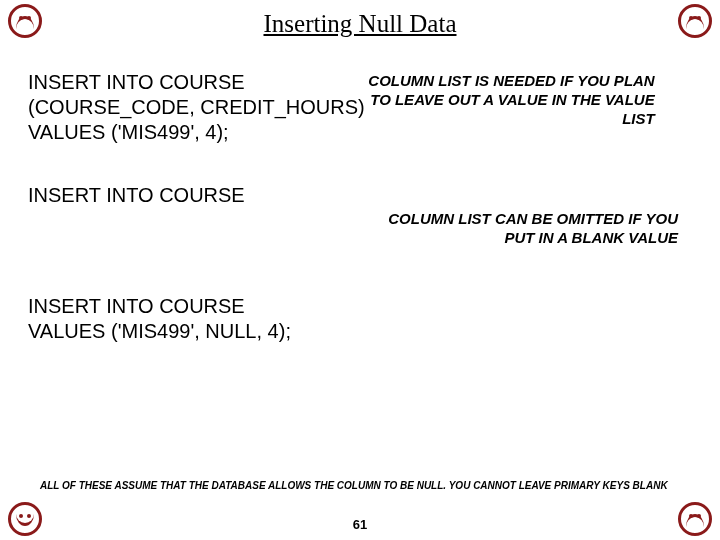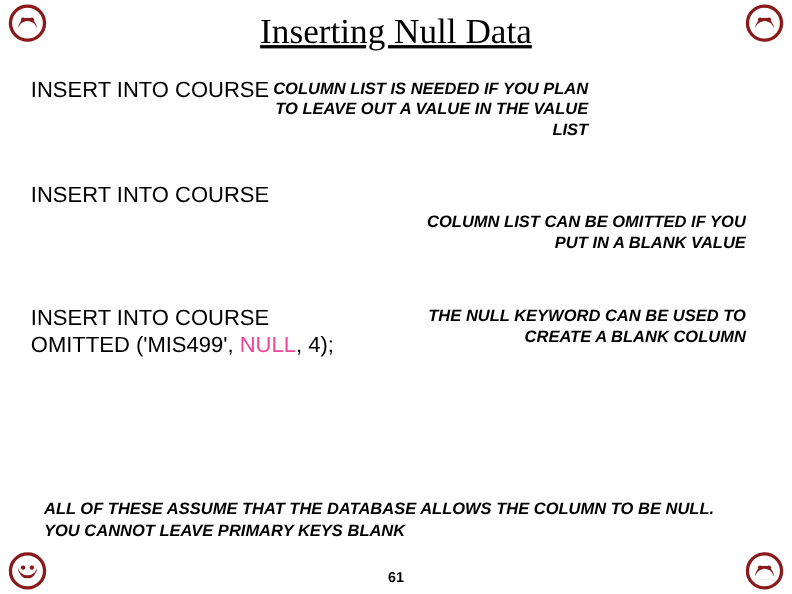--- a/index.html
+++ b/index.html
@@ -53,21 +53,21 @@
     height: 9px;
   }
   .tl { top: 4px; left: 8px; }
   .tr { top: 4px; right: 8px; }
   .bl { bottom: 4px; left: 8px; }
   .br { bottom: 4px; right: 8px; }
 
   h1.title {
     font-family: "Times New Roman", Times, serif;
     font-weight: normal;
-    font-size: 32px;
+    font-size: 25px;
     text-align: center;
     margin: 10px 0 0 0;
     text-decoration: underline;
     color: #000;
   }
 
   .content {
     position: absolute;
     top: 70px;
     left: 28px;
@@ -89,28 +89,28 @@
   .note {
     font-size: 15px;
     font-style: italic;
     font-weight: bold;
     line-height: 1.25;
     color: #000;
     padding-top: 2px;
     max-width: 290px;
     text-align: right;
   }
-  .null-kw { color: #ec4899; }
+  .null-kw { color: #000000; }
 
   .footer-note {
     position: absolute;
     bottom: 48px;
     left: 40px;
     right: 40px;
-    font-size: 15px;
+    font-size: 10px;
     font-style: italic;
     font-weight: bold;
     line-height: 1.3;
   }
 
   .pagenum {
     position: absolute;
     bottom: 8px;
     left: 0;
     right: 0;
@@ -151,37 +151,37 @@
     </div>
 </div>
 
 <h1 class="title">Inserting Null Data</h1>
 
 <div class="content">
 
   <div class="block">
     <div class="sql">
       <span>INSERT INTO COURSE</span><br>
-      <br>
+      <span>(COURSE_CODE, CREDIT_HOURS)</span><br>
+      <span>VALUES ('MIS499', 4);</span>
     </div>
     <div class="note">COLUMN LIST IS NEEDED IF YOU PLAN TO LEAVE OUT A VALUE IN THE VALUE LIST</div>
   </div>
 
   <div class="block" style="margin-bottom:46px;">
     <div class="sql" style="min-width:360px;">
       <span>INSERT INTO COURSE</span><br>
     </div>
     <div class="note" style="padding-top:6px;margin-top:21px;">COLUMN LIST CAN BE OMITTED IF YOU PUT IN A BLANK VALUE</div>
   </div>
 
   <div class="block">
     <div class="sql" style="min-width:360px;">
       <span>INSERT INTO COURSE</span><br>
-      <span>OMITTED ('MIS499', </span><span class="null-kw">NULL</span><span>, 4);</span>
+      <span>VALUES ('MIS499', </span><span class="null-kw">NULL</span><span>, 4);</span>
     </div>
-    <div class="note">THE NULL KEYWORD CAN BE USED TO CREATE A BLANK COLUMN</div>
   </div>
 
 </div>
 
 <div class="footer-note">ALL OF THESE ASSUME THAT THE DATABASE ALLOWS THE COLUMN TO BE NULL.  YOU CANNOT LEAVE PRIMARY KEYS BLANK</div>
 
 <div class="pagenum">61</div>
 
 </body></html>

